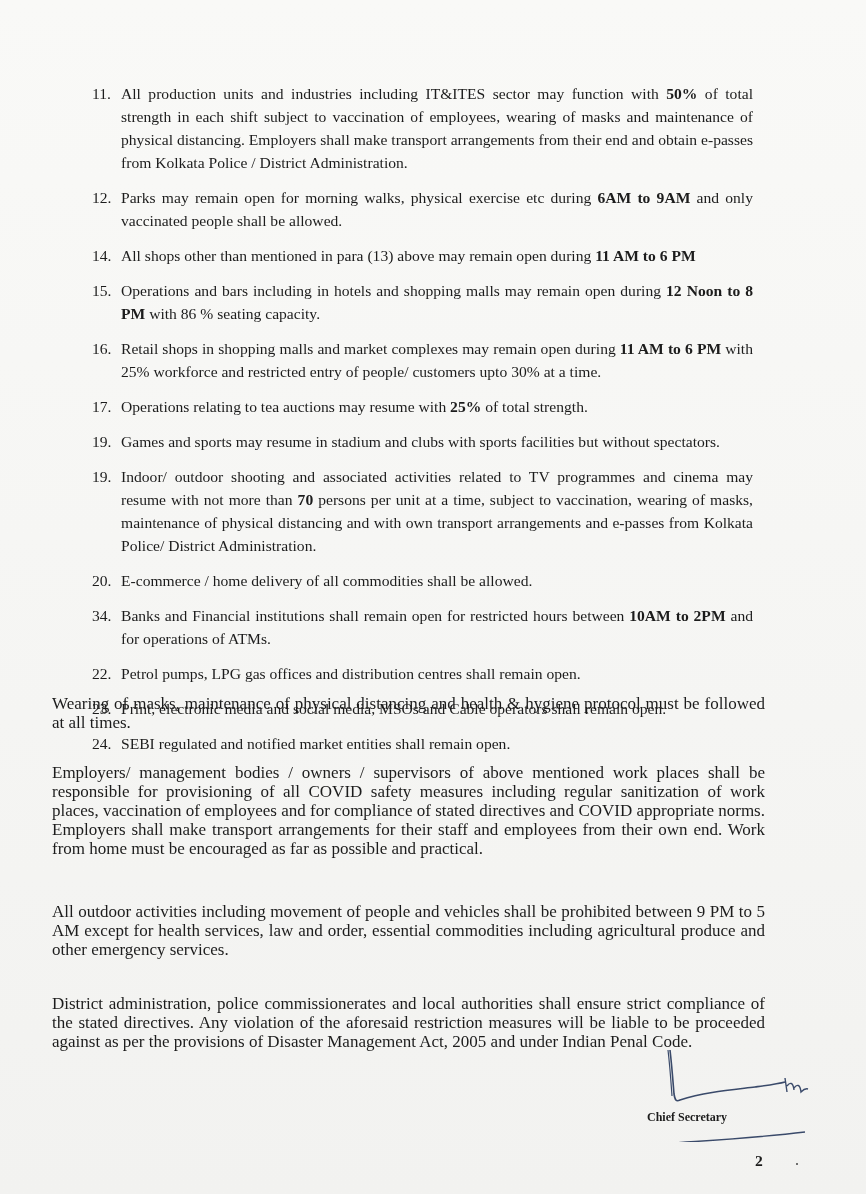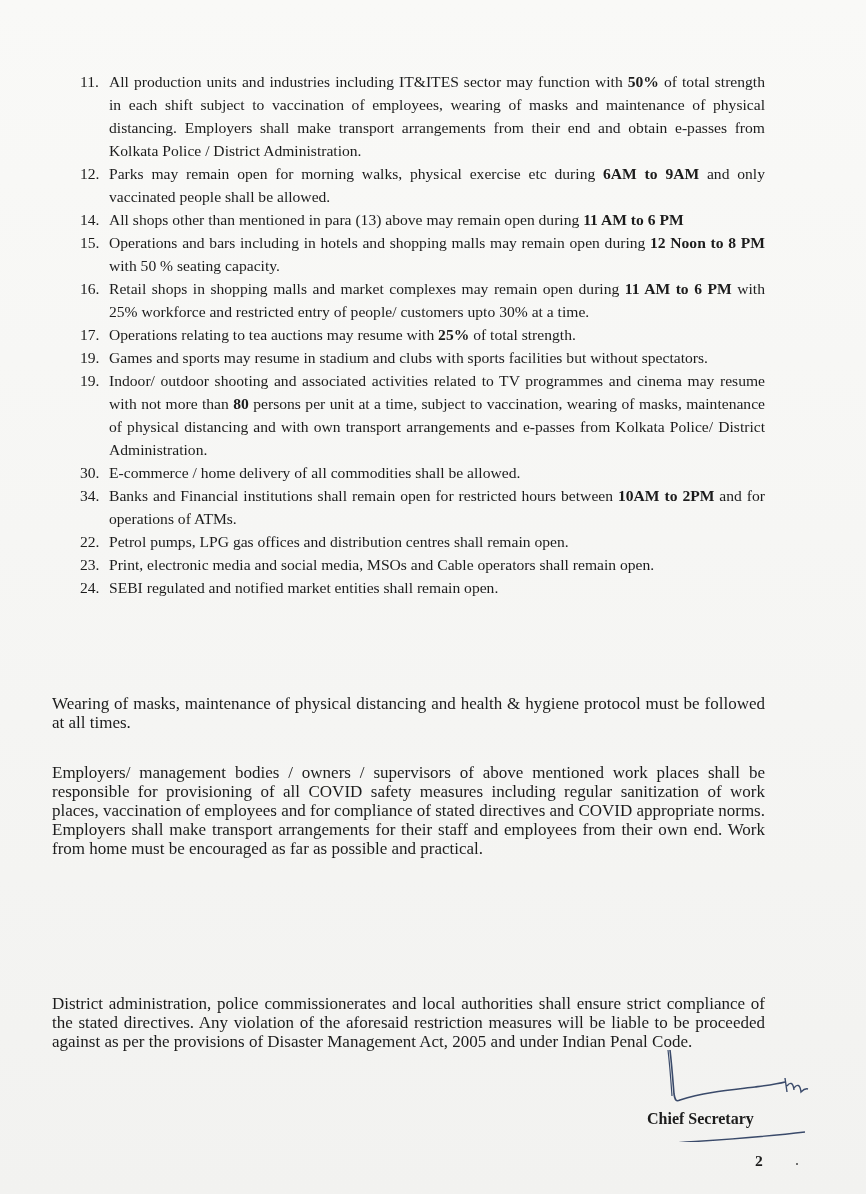--- a/index.html
+++ b/index.html
@@ -14,73 +14,74 @@
       position: absolute; left: 0; top: 0; width: 866px; height: 1194px;
       background: linear-gradient(180deg, #f9f9f7 0%, #f5f5f3 60%, #f2f2f0 100%);
     }
     .list {
       position: absolute; left: 80px; top: 70px; width: 685px;
       margin: 0; padding: 0; list-style: none;
       font-size: 15.6px; line-height: 23px;
     }
     .list li {
       position: relative; padding-left: 29px; text-align: justify;
-      margin: 0;
+      margin: 12px;
     }
     .list li .num {
       position: absolute; left: 0; top: 0;
     }
     b { font-weight: bold; }
     .para {
       position: absolute; left: 52px; width: 713px;
       font-size: 17px; line-height: 19px; text-align: justify; margin: 0;
     }
     .p1 { top: 694px; }
     .p2 { top: 763px; }
     .p3 { top: 902px; }
     .p4 { top: 994px; }
     .signature {
       position: absolute; left: 660px; top: 1042px; width: 170px; height: 100px;
     }
     .sig-title {
       position: absolute; left: 647px; top: 1110px;
-      font-size: 16px; font-weight: bold;
+      font-size: 12px; font-weight: bold;
     }
     .page-num {
       position: absolute; left: 755px; top: 1152px;
       font-size: 15.6px; font-weight: bold;
     }
     .dot {
       position: absolute; left: 796px; top: 1163px; width: 2px; height: 2px;
       background: #444; border-radius: 50%;
     }
   </style>
 </head>
 <body>
 
 <div class="page">
 
   <ol class="list" id="item-list">
       <li><span class="num">11.</span><span>All production units and industries including IT&amp;ITES sector may function with </span><b>50%</b><span> of total strength in each shift subject to vaccination of employees, wearing of masks and maintenance of physical distancing. Employers shall make transport arrangements from their end and obtain e-passes from Kolkata Police / District Administration.</span></li>
       <li><span class="num">12.</span><span>Parks may remain open for morning walks, physical exercise etc during </span><b>6AM to 9AM</b><span> and only vaccinated people shall be allowed.</span></li>
       <li><span class="num">14.</span><span>All shops other than mentioned in para (13) above  may remain open during </span><b>11 AM to 6 PM</b></li>
-      <li><span class="num">15.</span><span>Operations and bars including in hotels and shopping malls may remain open during </span><b>12 Noon to 8 PM</b><span> with 50 % seating capacity.</span></li>
+      <li><span class="num">15.</span><span>Operations and bars including in hotels and shopping malls may remain open during </span><b>12 Noon to 8 PM</b><span> with 86 % seating capacity.</span></li>
       <li><span class="num">16.</span><span>Retail shops in shopping malls and market complexes may remain open during </span><b>11 AM to 6 PM</b><span> with 25% workforce and restricted entry of people/ customers upto 30% at a time.</span></li>
       <li><span class="num">17.</span><span>Operations relating to tea auctions may resume with </span><b>25%</b><span> of total strength.</span></li>
       <li><span class="num">19.</span><span>Games and sports may resume in stadium and clubs with sports facilities but without spectators.</span></li>
-      <li><span class="num">19.</span><span>Indoor/ outdoor shooting and associated activities related to TV programmes and cinema may resume with not more than </span><b>80</b><span> persons per unit at a time, subject to vaccination, wearing of masks, maintenance of physical distancing and with own transport arrangements and e-passes from Kolkata Police/ District Administration.</span></li>
-      <li><span class="num">30.</span><span>E-commerce / home delivery of all commodities shall be allowed.</span></li>
+      <li><span class="num">19.</span><span>Indoor/ outdoor shooting and associated activities related to TV programmes and cinema may resume with not more than </span><b>70</b><span> persons per unit at a time, subject to vaccination, wearing of masks, maintenance of physical distancing and with own transport arrangements and e-passes from Kolkata Police/ District Administration.</span></li>
+      <li><span class="num">20.</span><span>E-commerce / home delivery of all commodities shall be allowed.</span></li>
       <li><span class="num">34.</span><span>Banks and Financial institutions shall remain open for restricted hours between </span><b>10AM to 2PM</b><span> and for operations of ATMs.</span></li>
       <li><span class="num">22.</span><span>Petrol pumps, LPG gas offices and distribution centres shall remain open.</span></li>
       <li><span class="num">23.</span><span>Print, electronic media and social media, MSOs and Cable operators shall remain open.</span></li>
       <li><span class="num">24.</span><span>SEBI regulated and notified market entities shall remain open.</span></li>
     </ol>
 
   <p class="para p1">Wearing of masks, maintenance of physical distancing and health &amp; hygiene protocol must be followed at all times.</p>
   <p class="para p2">Employers/ management bodies / owners / supervisors of above mentioned work places shall be responsible for provisioning of all COVID safety measures including regular sanitization of work places, vaccination of employees and for compliance of stated directives and COVID appropriate norms. Employers shall make transport arrangements for their staff and employees from their own end. Work from home must be encouraged as far as possible and practical.</p>
+  <p class="para p3">All outdoor activities including movement of people and vehicles shall be prohibited between 9 PM to 5 AM except for health services, law and order, essential commodities including agricultural produce and other emergency services.</p>
   <p class="para p4">District administration, police commissionerates and local authorities shall ensure strict compliance of the stated directives. Any violation of the aforesaid restriction measures will be liable to be proceeded against as per the provisions of Disaster Management Act, 2005 and under Indian Penal Code.</p>
 
   <svg class="signature" viewBox="0 0 170 100">
     <path d="M10 8 C 12 25, 13 40, 14 52 C 15 58, 16 60, 20 58 C 45 50, 70 48, 95 45 C 110 43, 118 42, 125 40" fill="none" stroke="#3a4a6a" stroke-width="1.6"></path>
     <path d="M8 8 C 10 25, 11 40, 12 54" fill="none" stroke="#3a4a6a" stroke-width="1.2"></path>
     <path d="M125 36 L127 50 M127 44 C 130 40, 133 40, 134 48 M134 46 C 137 42, 140 42, 141 50 C 143 48, 145 46, 148 47" fill="none" stroke="#3a4a6a" stroke-width="1.4"></path>
     <path d="M-35 104 C 20 100, 60 98, 110 92" fill="none" stroke="#3a4a6a" stroke-width="1.4" transform="translate(35,-2)"></path>
   </svg>
 
   <div class="sig-title">Chief Secretary</div>

